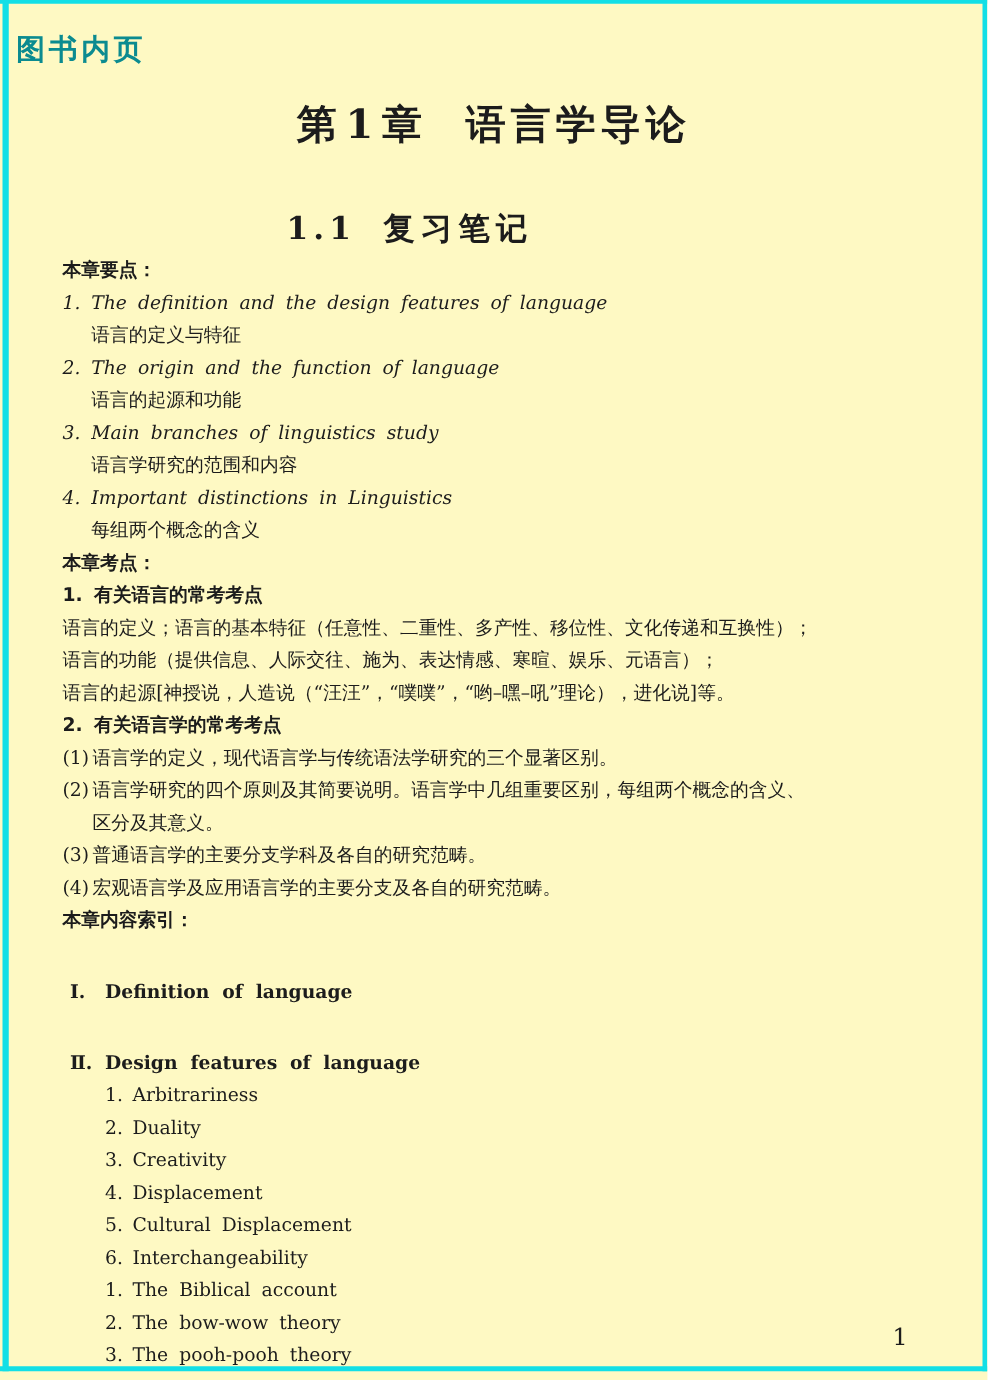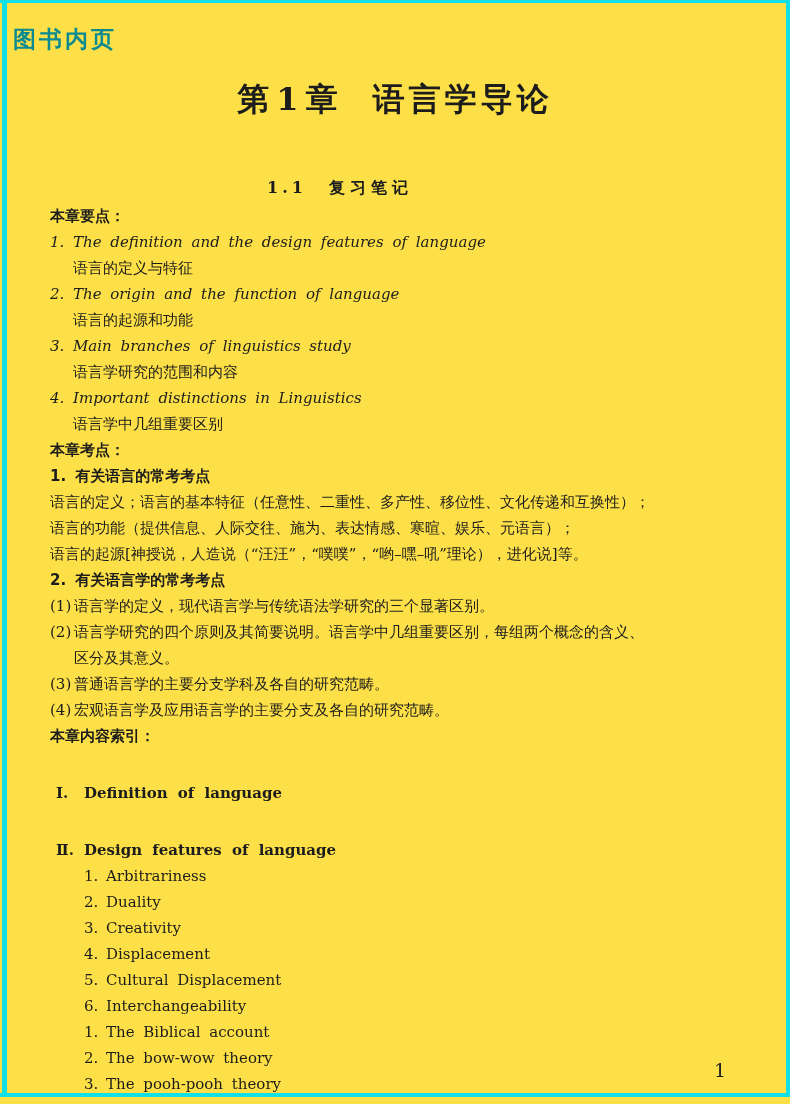--- a/index.html
+++ b/index.html
@@ -1,17 +1,17 @@
 <!DOCTYPE html>
 <html><head>
 <meta charset="utf-8">
 <style>
   html,body { margin:0; padding:0; background:#ffffff; }
   .page {
-    position:relative; width:790px; height:1104px; background:#fde047;
+    position:relative; width:790px; height:1104px; background:#fef9c3;
     font-family:"DejaVu Serif", serif; color:#1c1c1c; overflow:hidden;
   }
   
   .frame-line { position:absolute; background:#12dfe6; }
   .f-top    { top:0; left:0; width:790px; height:3px; }
   .f-bottom { top:1093px; left:0; width:790px; height:4px; }
   .f-left   { top:0; left:2px; width:5px; height:1097px; }
   .f-right  { top:0; right:0; width:4px; height:1097px; }
 
   .corner-label {
@@ -22,21 +22,21 @@
 
   .chapter-title {
     position:absolute; top:78px; left:0; width:790px; text-align:center;
     font-size:32px; font-weight:bold; margin:0;
   }
   .chapter-title .cnum  { letter-spacing:7px; margin-right:28px; }
   .chapter-title .cname { letter-spacing:4px; }
 
   .section-title {
     position:absolute; top:162px; left:0; width:648px; text-align:center;
-    font-size:16px; font-weight:bold; margin:16px;
+    font-size:25px; font-weight:bold; margin:4px;
   }
   .section-title .snum  { letter-spacing:4px; margin-right:22px; }
   .section-title .sname { font-family:"DejaVu Sans", sans-serif; letter-spacing:5px; }
 
   .body-text {
     position:absolute; top:203px; left:50px; width:712px;
     font-size:15px; line-height:26px;
   }
   .bline { min-height:26px; }
   .hei { font-family:"DejaVu Sans", sans-serif; font-weight:bold; }
@@ -91,21 +91,21 @@
     <div class="bline kp-zh">语言的起源和功能</div>
 
     <div class="bline kp-en en">
       <span class="num">3.</span><span>Main branches of linguistics study</span>
     </div>
     <div class="bline kp-zh">语言学研究的范围和内容</div>
 
     <div class="bline kp-en en">
       <span class="num">4.</span><span>Important distinctions in Linguistics</span>
     </div>
-    <div class="bline kp-zh">语言学中几组重要区别</div>
+    <div class="bline kp-zh">每组两个概念的含义</div>
 
     <div class="bline hei">本章考点：</div>
 
     <div class="bline hei">
       <span class="hnum">1.</span><span>有关语言的常考考点</span>
     </div>
     <div class="bline">语言的定义；语言的基本特征（任意性、二重性、多产性、移位性、文化传递和互换性）；</div>
     <div class="bline">语言的功能（提供信息、人际交往、施为、表达情感、寒暄、娱乐、元语言）；</div>
     <div class="bline">语言的起源[神授说，人造说（“汪汪”，“噗噗”，“哟–嘿–吼”理论），进化说]等。</div>
 

